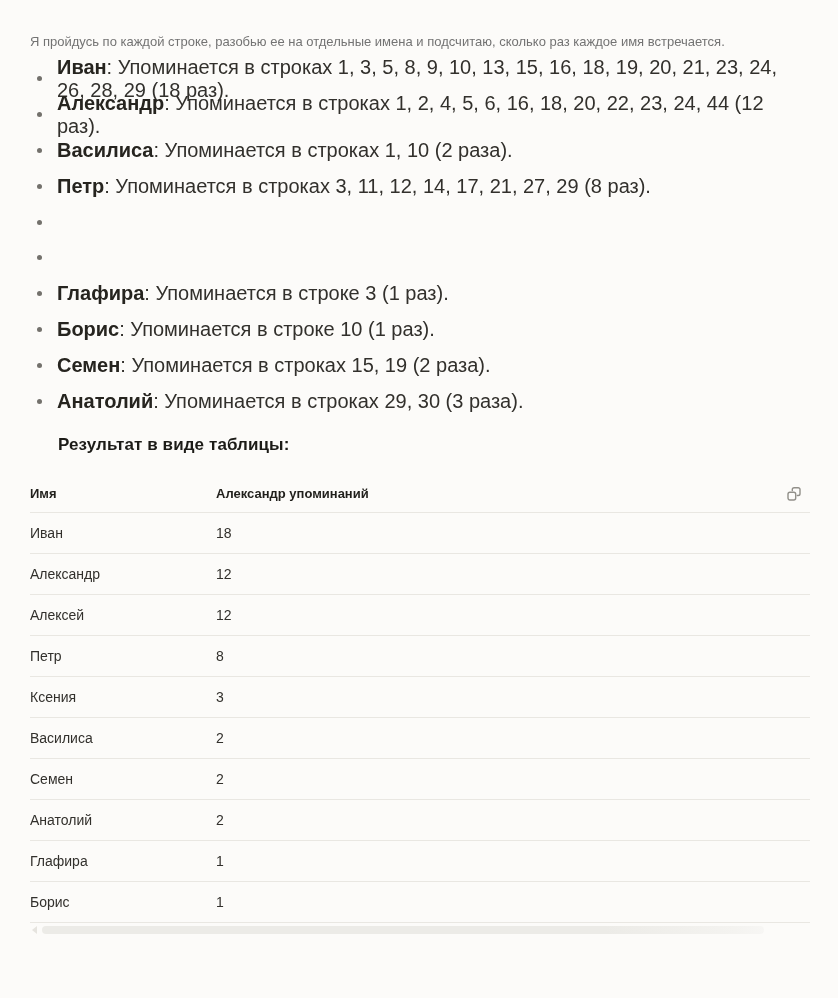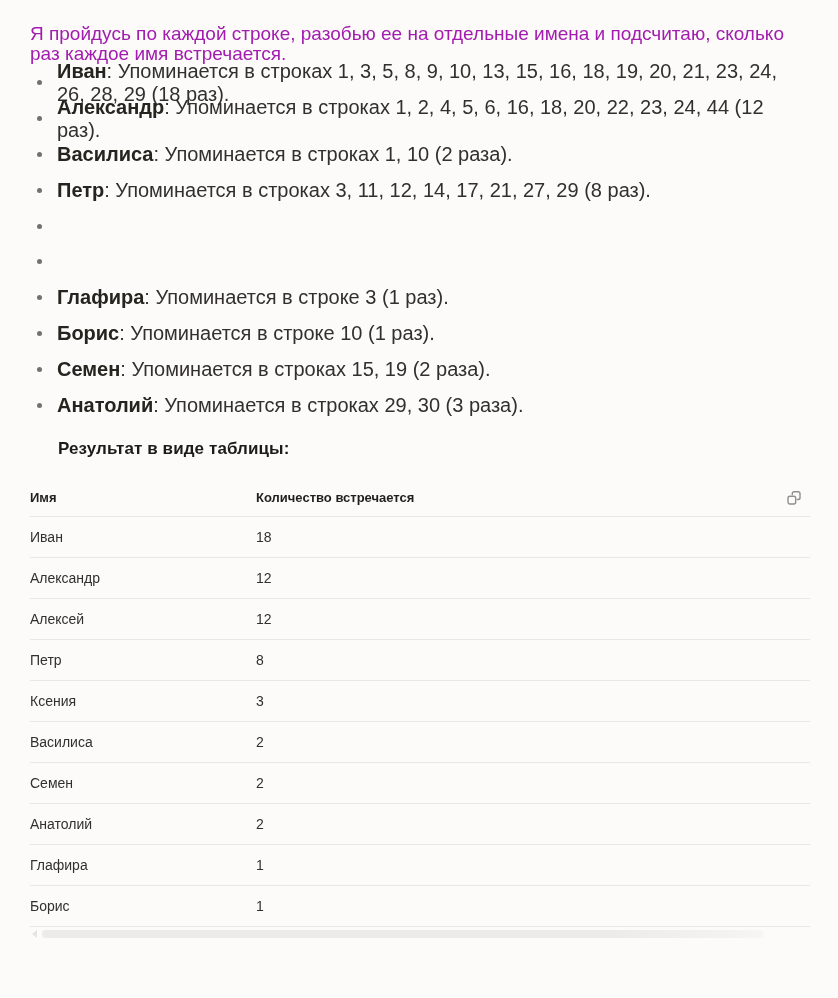--- a/index.html
+++ b/index.html
@@ -15,23 +15,23 @@
   h3.sec-heading {
     font-size: 17px;
     line-height: 21px;
     font-weight: 700;
     color: #1c1b17;
     letter-spacing: 0.1px;
   }
 
   p.intro {
     margin-top: 13px;
-    font-size: 19px;
-    line-height: 20px;
-    color: #a21caf;
+    font-size: 13px;
+    line-height: 36px;
+    color: #737373;
   }
 
   ul.mentions { list-style: none; margin-top: 1px; }
   li.mention {
     height: 35.8px;
     display: flex;
     align-items: center;
     font-size: 20px;
     color: #32302c;
   }
@@ -49,21 +49,21 @@
 
   .table-card { margin-top: 21px; width: 780px; position: relative; }
   .trow {
     display: flex;
     align-items: center;
     border-bottom: 1px solid #e9e7e2;
   }
   .trow.thead { height: 37px; position: relative; }
   .trow.body-row { height: 41px; }
   .trow.body-row:last-of-type { border-bottom: none; }
-  .tcell.c-name { width: 226px; flex: 0 0 auto; padding-right: 9px; }
+  .tcell.c-name { width: 186px; flex: 0 0 auto; padding-right: 9px; }
   .tcell.c-count { flex: 1 1 auto; }
   .thead .tcell {
     font-size: 13px;
     font-weight: 700;
     color: #201f1b;
   }
   .body-row .tcell { font-size: 14px; color: #32302c; }
 
   .copy-btn {
     position: absolute;
@@ -148,21 +148,21 @@
         <span class="li-line"><strong>Анатолий</strong><span>: Упоминается в строках 29, 30 (3 раза).</span></span>
       </li>
   </ul>
 
   <h3 class="sec-heading second">Результат в виде таблицы:</h3>
 
   <div class="table-card">
 
     <div class="trow thead">
       <div class="tcell c-name">Имя</div>
-      <div class="tcell c-count">Количество встречается</div>
+      <div class="tcell c-count">Александр упоминаний</div>
       <button class="copy-btn" title="">
         <span>
           <svg width="16" height="16" viewBox="0 0 16 16" fill="none" stroke="#918f89" stroke-width="1.4" stroke-linecap="round" stroke-linejoin="round">
             <path d="M6.3 4.5 V3.6 A1.8 1.8 0 0 1 8.1 1.8 h4.1 A1.8 1.8 0 0 1 14 3.6 v4.1 a1.8 1.8 0 0 1 -1.8 1.8 h-0.9"></path>
             <rect x="2" y="6.3" width="7.7" height="7.7" rx="1.9"></rect>
           </svg>
         </span>
       </button>
     </div>
 

